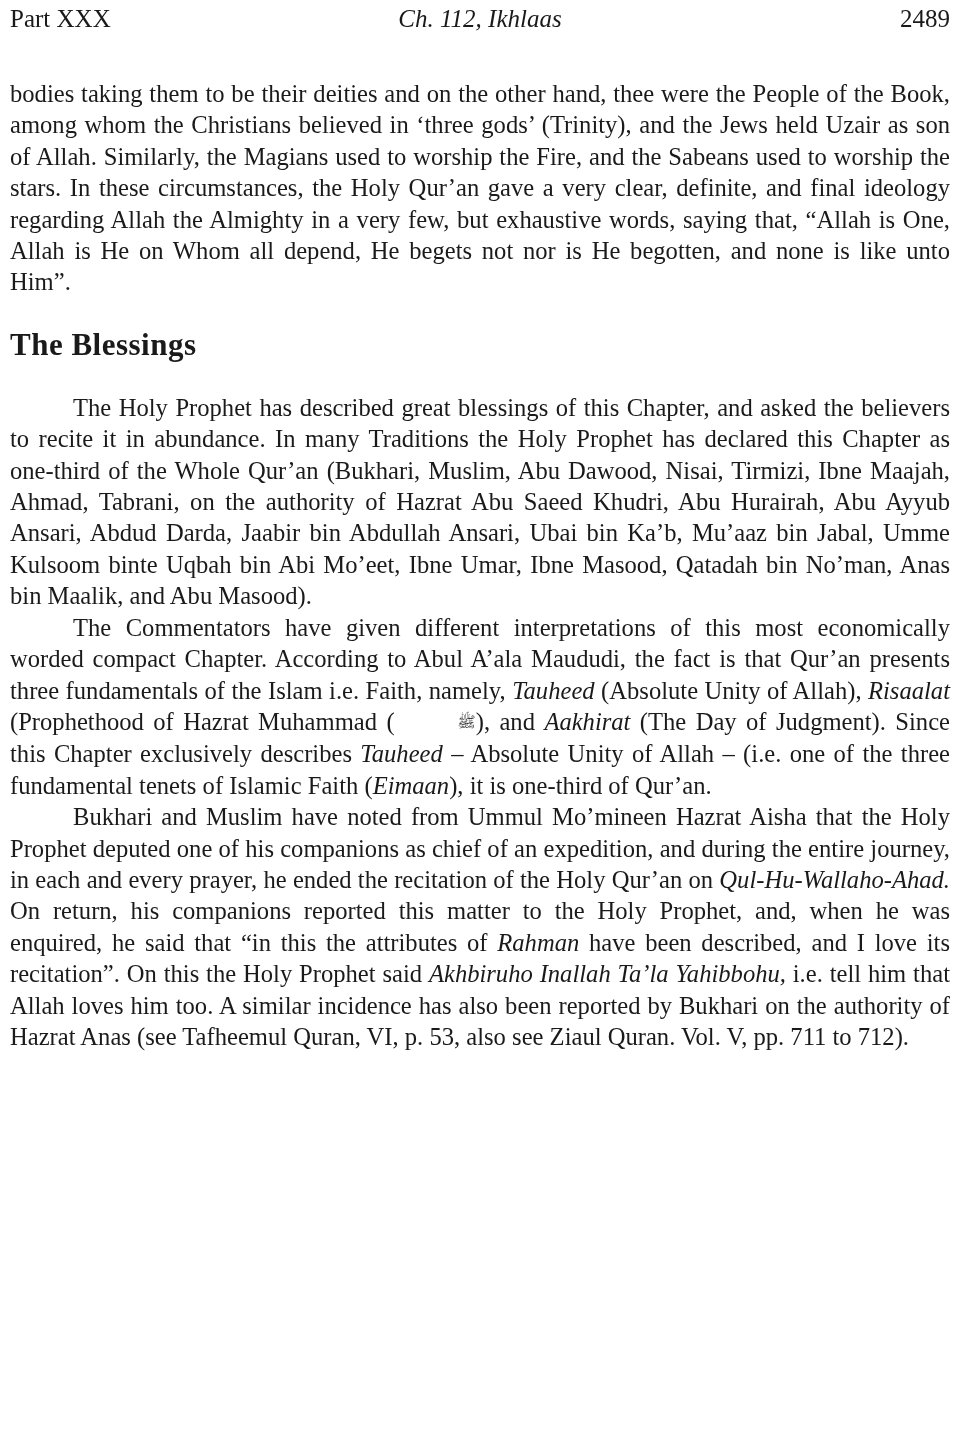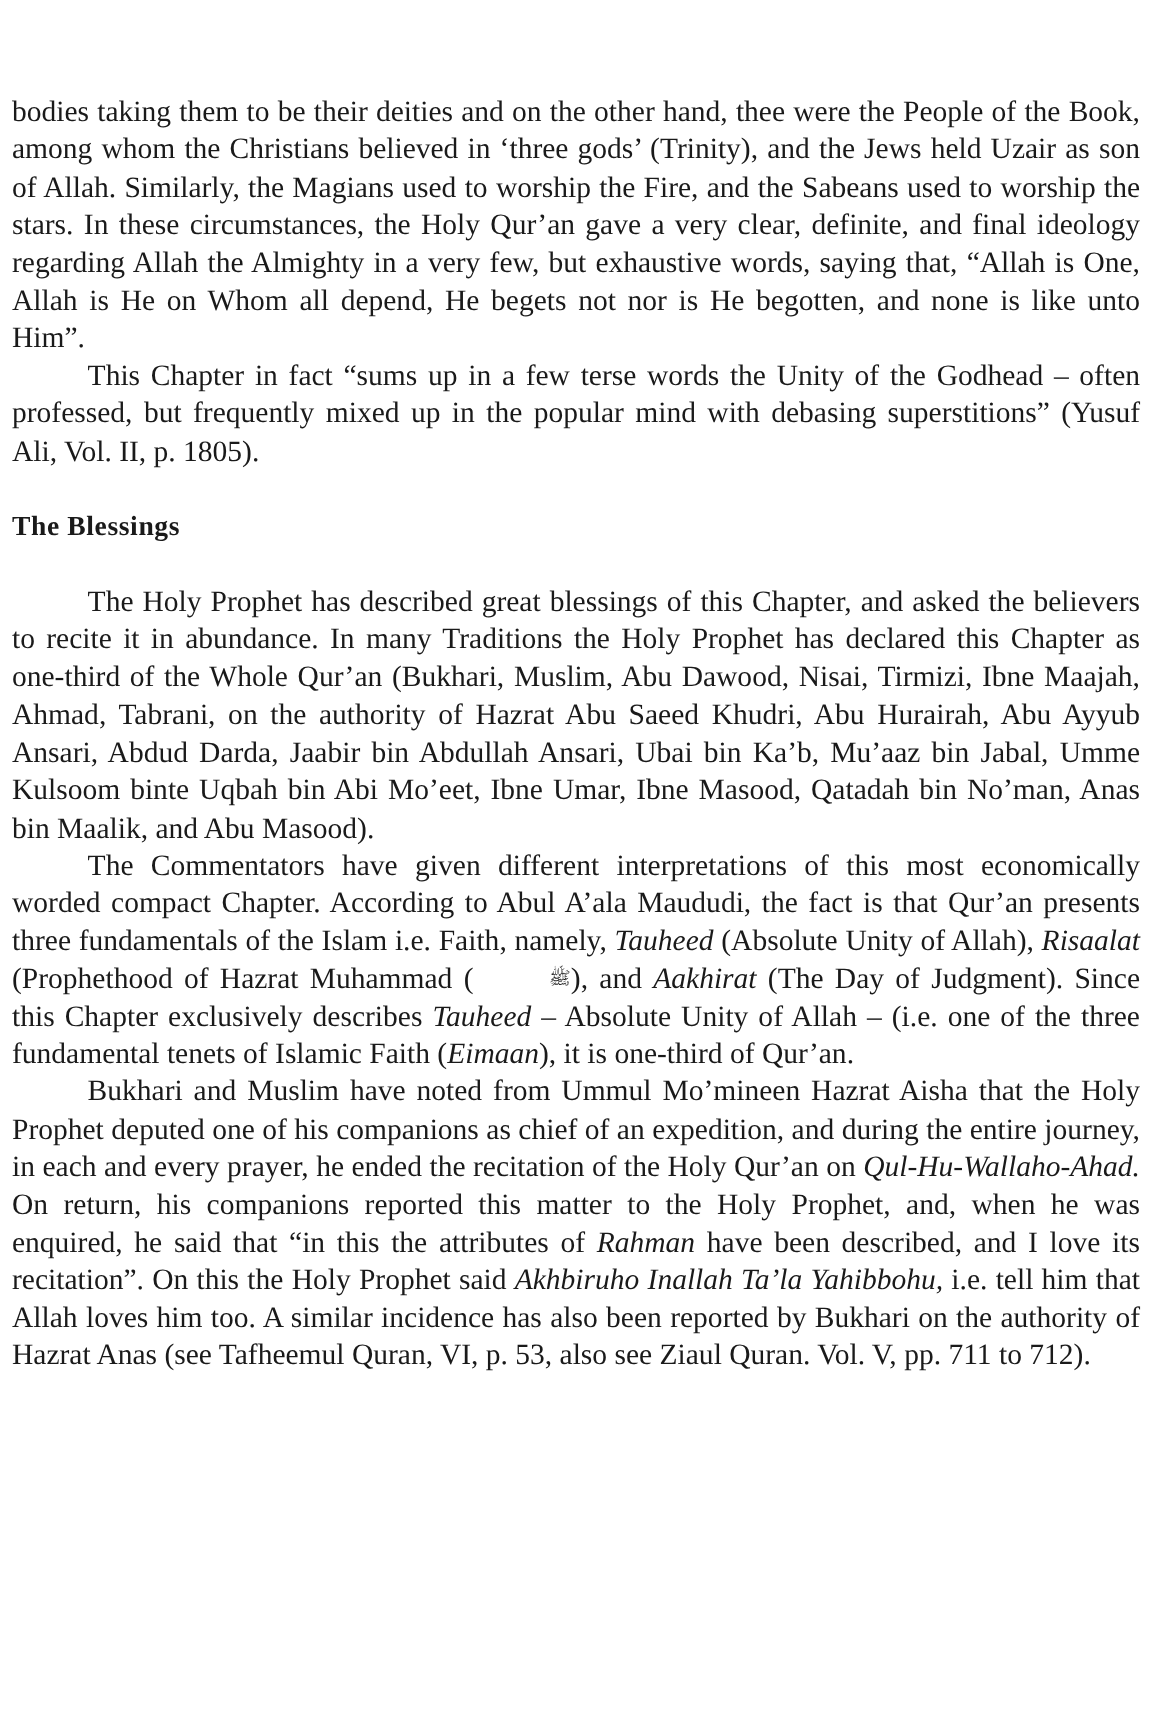--- a/index.html
+++ b/index.html
@@ -17,37 +17,41 @@
     .header .center { position: absolute; left: 0; right: 0; text-align: center; font-style: italic; top: 0; }
     .header .right { position: absolute; right: 0; top: 0; }
     .body {
       position: absolute; top: 66px; left: 10px; width: 940px;
       font-size: 24.6px; line-height: 31.4px; margin-top: 12px;
     }
     p { margin: 0; text-align: justify; text-align-last: left; }
     p.indent { text-indent: 63px; }
     h2 {
       margin: 0; font-family: "Liberation Serif", serif; font-weight: bold;
-      font-size: 23px; letter-spacing: 0.5px; line-height: 31px;
+      font-size: 31px; letter-spacing: 0.5px; line-height: 31px;
     }
     .gap1 { height: 31px; }
     .gap2 { height: 32px; }
     .pbuh {
       display: inline-block; font-size: 15px; vertical-align: 3px;
       font-family: "DejaVu Sans", sans-serif;
     }
   </style>
 </head>
 <body>
 
 <div class="page">
+  <div class="header">
+    <span class="left">Part XXX</span>
+    <span class="center">Ch. 112, Ikhlaas</span>
+    <span class="right">2489</span>
+  </div>
 
   <div class="body">
     <p>bodies taking them to be their deities and on the other hand, thee were the People of the Book, among whom the Christians believed in ‘three gods’ (Trinity), and the Jews held Uzair as son of Allah. Similarly, the Magians used to worship the Fire, and the Sabeans used to worship the stars. In these circumstances, the Holy Qur’an gave a very clear, definite, and final ideology regarding Allah the Almighty in a very few, but exhaustive words, saying that, “Allah is One, Allah is He on Whom all depend, He begets not nor is He begotten, and none is like unto Him”.</p>
-    <p class="indent">This Chapter in fact “sums up in a few terse words the Unity of the Godhead – often professed, but frequently mixed up in the popular mind with debasing superstitions” (Yusuf Ali, Vol. II, p. 1805).</p>
     <div class="gap1"></div>
     <h2>The Blessings</h2>
     <div class="gap2"></div>
     <p class="indent">The Holy Prophet has described great blessings of this Chapter, and asked the believers to recite it in abundance. In many Traditions the Holy Prophet has declared this Chapter as one-third of the Whole Qur’an (Bukhari, Muslim, Abu Dawood, Nisai, Tirmizi, Ibne Maajah, Ahmad, Tabrani, on the authority of Hazrat Abu Saeed Khudri, Abu Hurairah, Abu Ayyub Ansari, Abdud Darda, Jaabir bin Abdullah Ansari, Ubai bin Ka’b, Mu’aaz bin Jabal, Umme Kulsoom binte Uqbah bin Abi Mo’eet, Ibne Umar, Ibne Masood, Qatadah bin No’man, Anas bin Maalik, and Abu Masood).</p>
     <p class="indent"><span>The Commentators have given different interpretations of this most economically worded compact Chapter. According to Abul A’ala Maududi, the fact is that Qur’an presents three fundamentals of the Islam i.e. Faith, namely, </span><i>Tauheed</i><span> (Absolute Unity of Allah), </span><i>Risaalat</i><span> (Prophethood of Hazrat Muhammad (</span><span class="pbuh">ﷺ</span><span>), and </span><i>Aakhirat</i><span> (The Day of Judgment). Since this Chapter exclusively describes </span><i>Tauheed</i><span> – Absolute Unity of Allah – (i.e. one of the three fundamental tenets of Islamic Faith (</span><i>Eimaan</i><span>), it is one-third of Qur’an.</span></p>
     <p class="indent"><span>Bukhari and Muslim have noted from Ummul Mo’mineen Hazrat Aisha that the Holy Prophet deputed one of his companions as chief of an expedition, and during the entire journey, in each and every prayer, he ended the recitation of the Holy Qur’an on </span><i>Qul-Hu-Wallaho-Ahad.</i><span> On return, his companions reported this matter to the Holy Prophet, and, when he was enquired, he said that “in this the attributes of </span><i>Rahman</i><span> have been described, and I love its recitation”. On this the Holy Prophet said </span><i>Akhbiruho Inallah Ta’la Yahibbohu,</i><span> i.e. tell him that Allah loves him too. A similar incidence has also been reported by Bukhari on the authority of Hazrat Anas (see Tafheemul Quran, VI, p. 53, also see Ziaul Quran. Vol. V, pp. 711 to 712).</span></p>
   </div>
 </div>
 
 </body></html>

